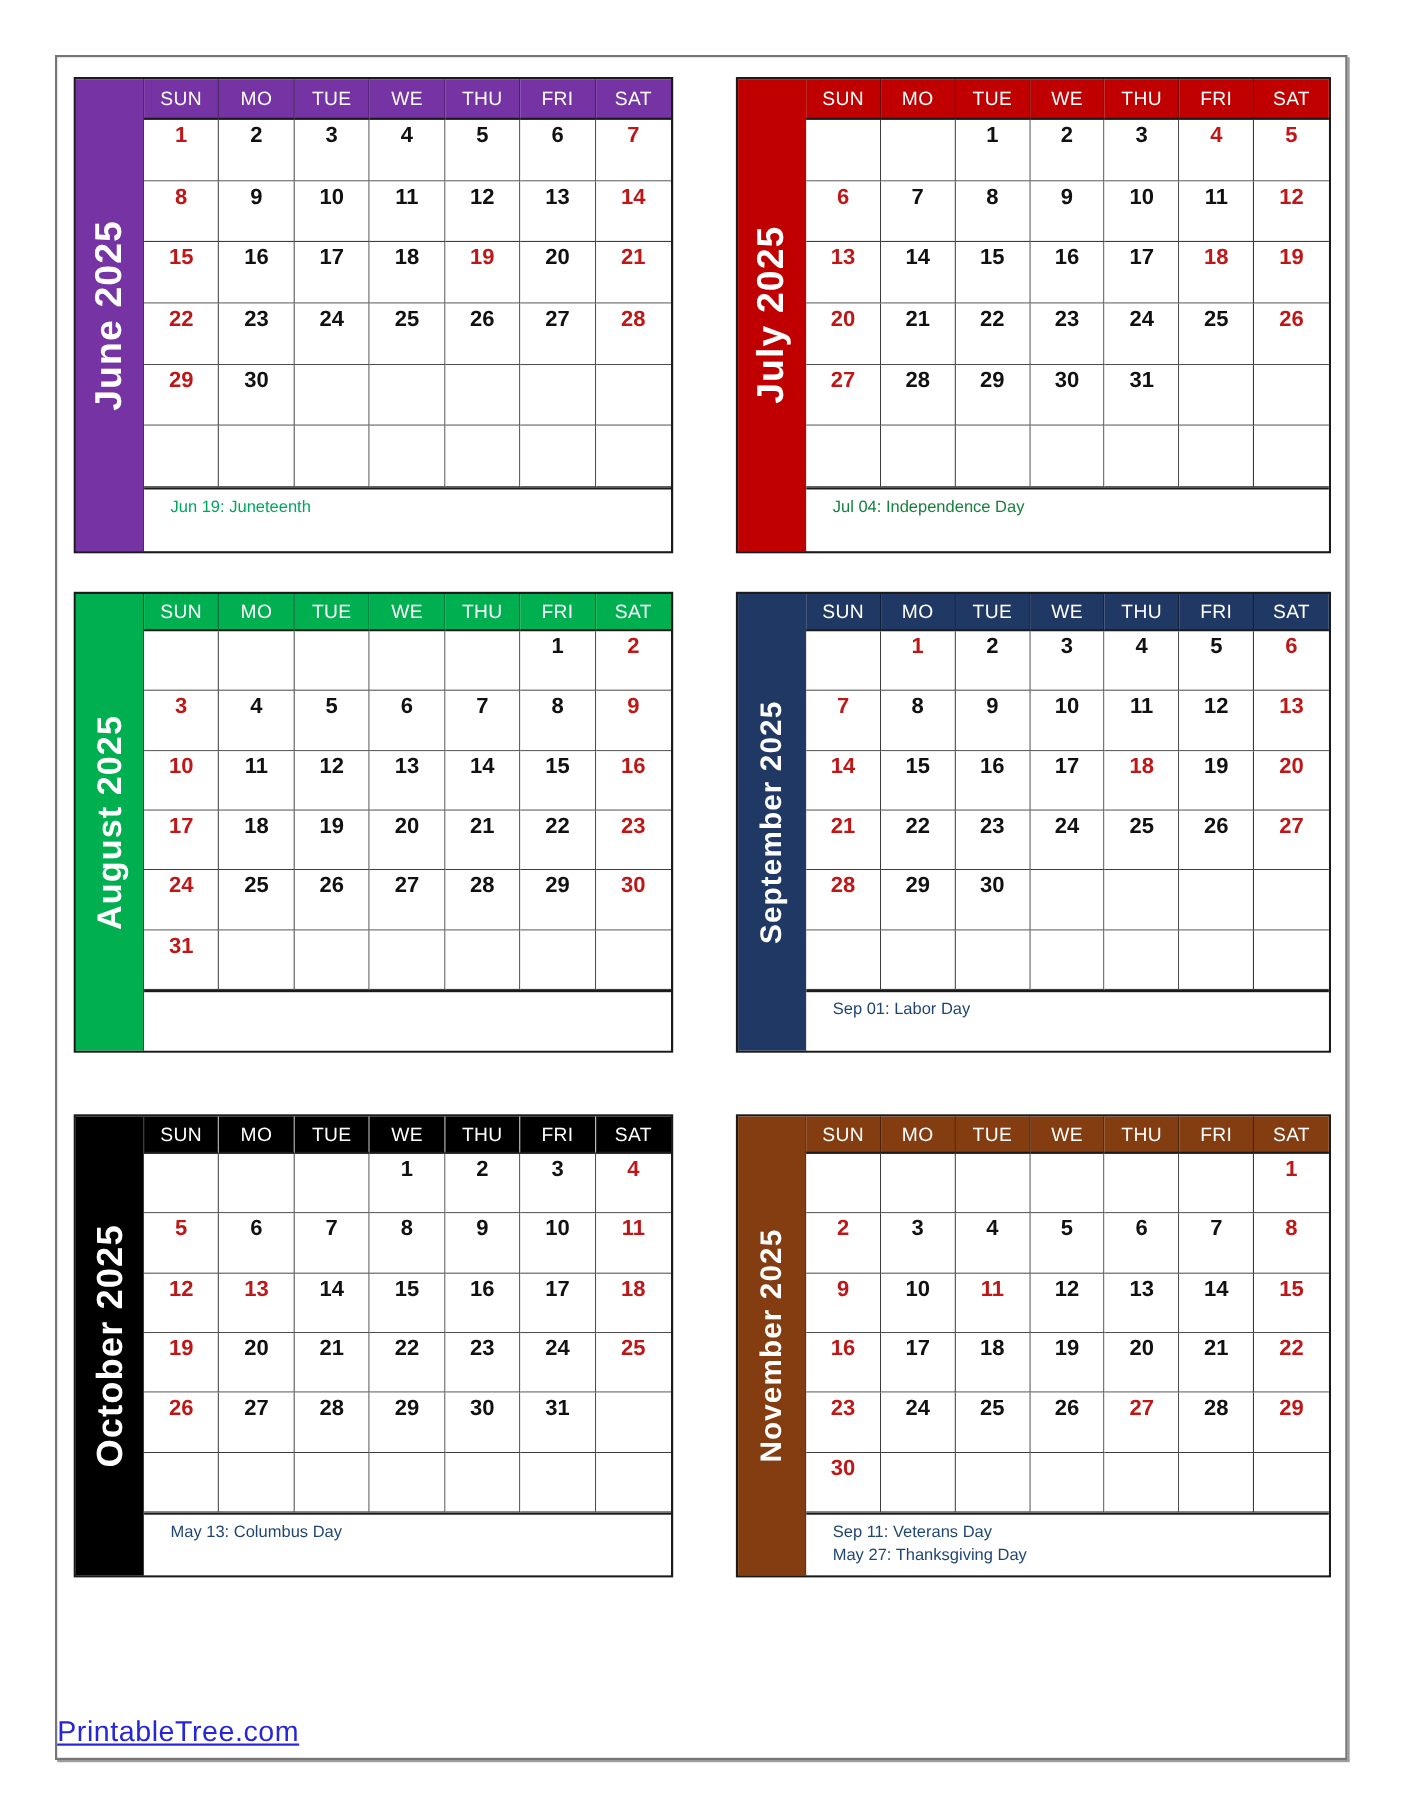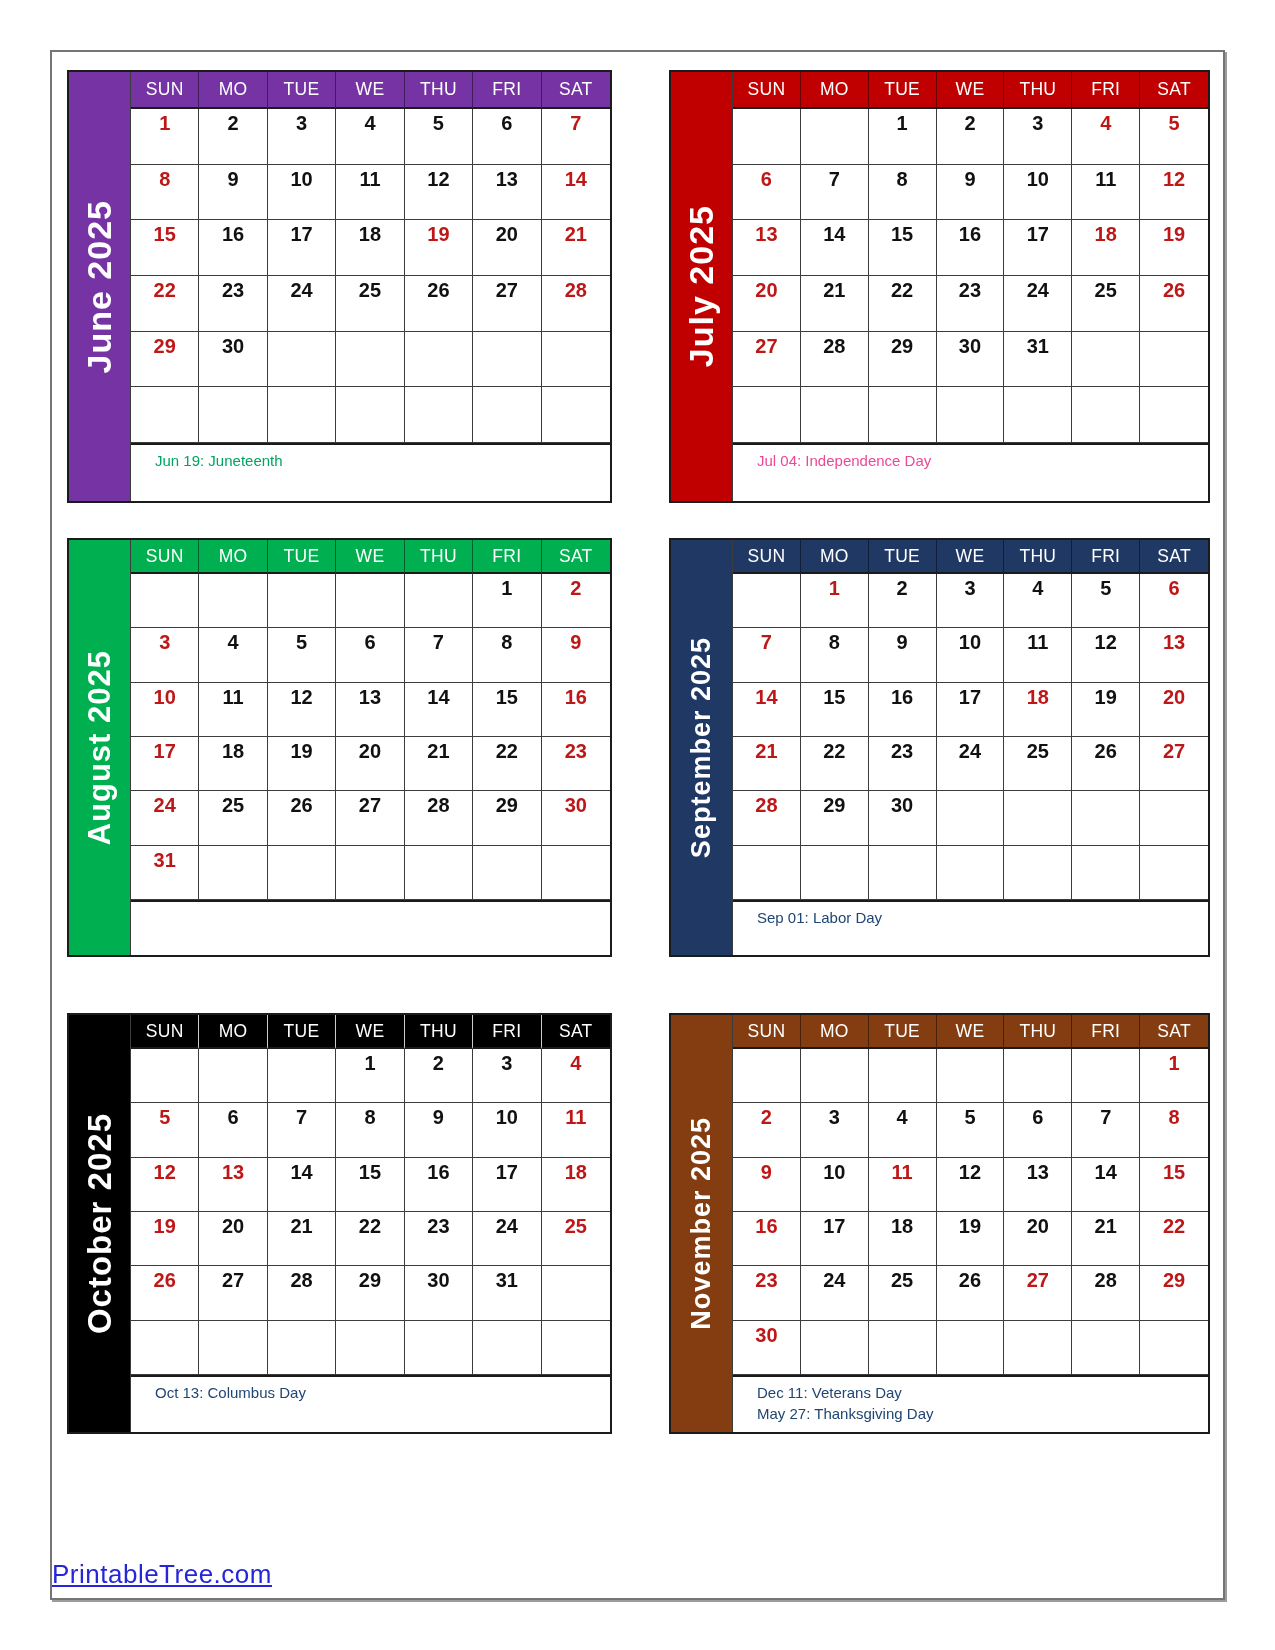--- a/index.html
+++ b/index.html
@@ -358,21 +358,21 @@
         <div class="daycell"></div>
         <div class="daycell last-col"></div>
         <div class="daycell"></div>
         <div class="daycell"></div>
         <div class="daycell"></div>
         <div class="daycell"></div>
         <div class="daycell"></div>
         <div class="daycell"></div>
         <div class="daycell last-col"></div>
         <div class="holiday">
-          <div class="note" style="color: #ec4899;">Jul 04: Independence Day</div>
+          <div class="note" style="color: #15803d;">Jul 04: Independence Day</div>
         </div>
       </div>
       <div class="calendar cal-2" style="--accent: #00B050;">
         <div class="sidebar">
           <span class="month-label">August 2025</span>
         </div>
         <div class="dayhead">SUN</div>
         <div class="dayhead">MO</div>
         <div class="dayhead">TUE</div>
         <div class="dayhead">WE</div>
@@ -711,21 +711,21 @@
         </div>
         <div class="daycell last-col"></div>
         <div class="daycell"></div>
         <div class="daycell"></div>
         <div class="daycell"></div>
         <div class="daycell"></div>
         <div class="daycell"></div>
         <div class="daycell"></div>
         <div class="daycell last-col"></div>
         <div class="holiday">
-          <div class="note" style="color: rgb(31, 69, 114);">Oct 13: Columbus Day</div>
+          <div class="note" style="color: rgb(31, 69, 114);">May 13: Columbus Day</div>
         </div>
       </div>
       <div class="calendar cal-5" style="--accent: #843D10;">
         <div class="sidebar">
           <span class="month-label">November 2025</span>
         </div>
         <div class="dayhead">SUN</div>
         <div class="dayhead">MO</div>
         <div class="dayhead">TUE</div>
         <div class="dayhead">WE</div>
@@ -828,21 +828,21 @@
         <div class="daycell">
           <span class="num red">30</span>
         </div>
         <div class="daycell"></div>
         <div class="daycell"></div>
         <div class="daycell"></div>
         <div class="daycell"></div>
         <div class="daycell"></div>
         <div class="daycell last-col"></div>
         <div class="holiday">
-          <div class="note" style="color: rgb(31, 69, 114);">Dec 11: Veterans Day</div>
+          <div class="note" style="color: rgb(31, 69, 114);">Sep 11: Veterans Day</div>
           <div class="note" style="color: rgb(31, 69, 114);">May 27: Thanksgiving Day</div>
         </div>
       </div>
     </div>
   <div class="footer">
     <a href="#" class="footer-link">PrintableTree.com</a>
   </div>
 </div>
 
 </body></html>

